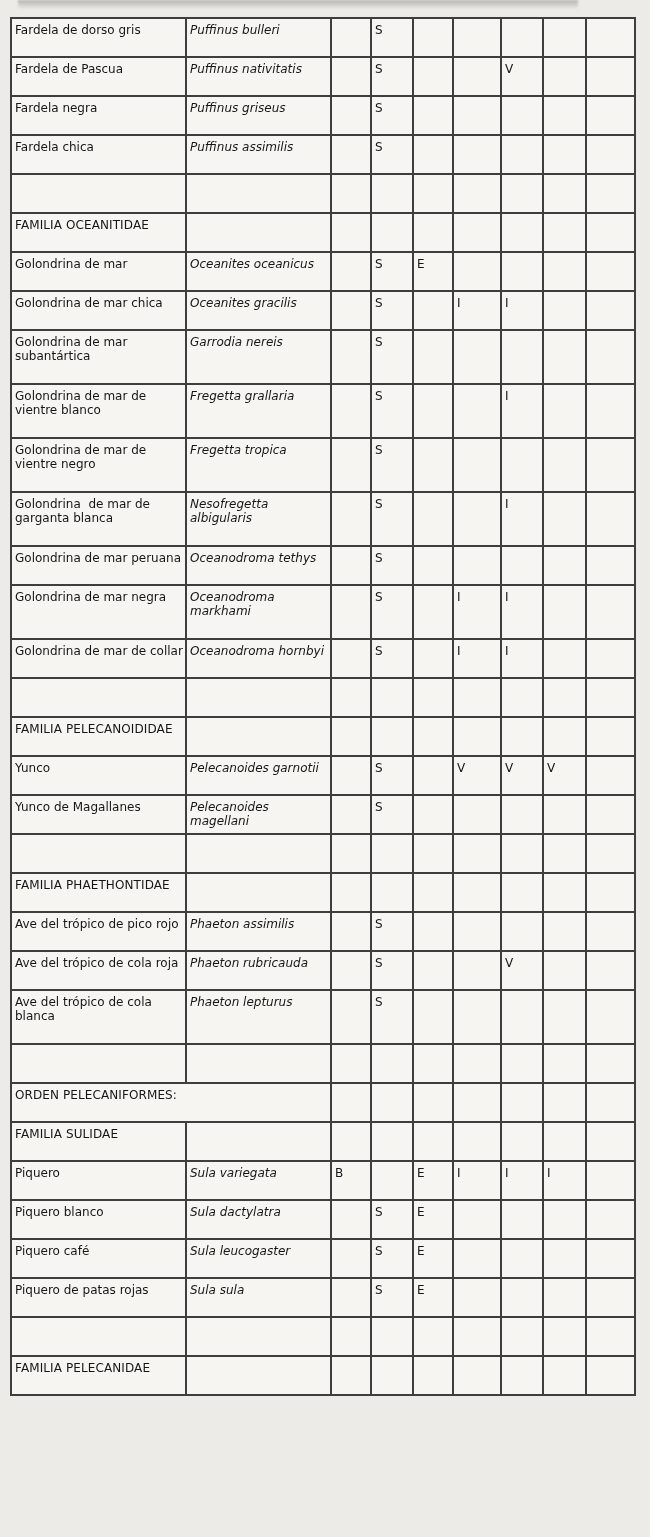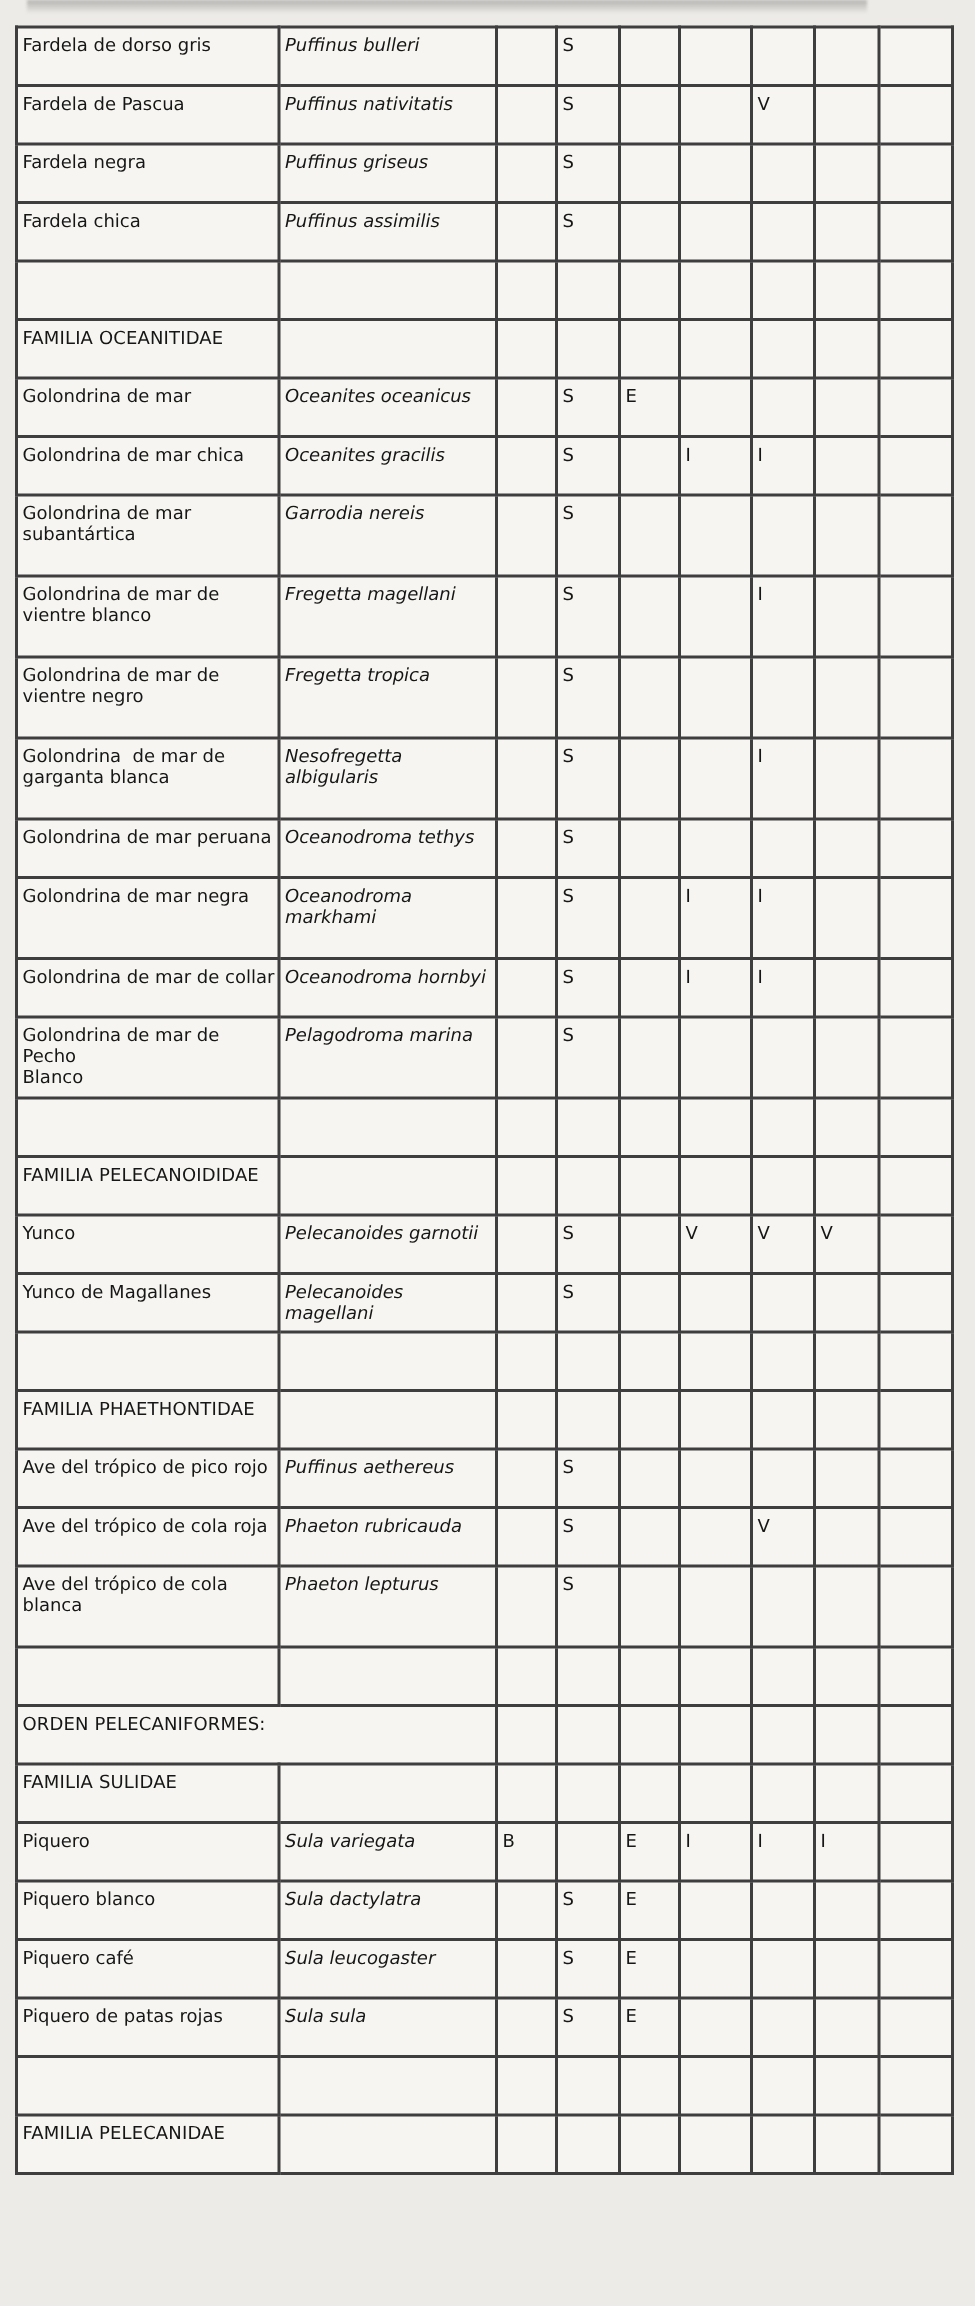--- a/index.html
+++ b/index.html
@@ -153,21 +153,21 @@
         <td class="mark">S</td>
         <td class="mark"></td>
         <td class="mark"></td>
         <td class="mark"></td>
         <td class="mark"></td>
         <td class="mark"></td>
       </tr>
       <tr class="d">
         <td>Golondrina de mar de
 vientre blanco</td>
-        <td class="sci">Fregetta magellani</td>
+        <td class="sci">Fregetta grallaria</td>
         <td class="mark"></td>
         <td class="mark">S</td>
         <td class="mark"></td>
         <td class="mark"></td>
         <td class="mark">I</td>
         <td class="mark"></td>
         <td class="mark"></td>
       </tr>
       <tr class="d">
         <td>Golondrina de mar de
@@ -220,32 +220,20 @@
         <td>Golondrina de mar de collar</td>
         <td class="sci">Oceanodroma hornbyi</td>
         <td class="mark"></td>
         <td class="mark">S</td>
         <td class="mark"></td>
         <td class="mark">I</td>
         <td class="mark">I</td>
         <td class="mark"></td>
         <td class="mark"></td>
       </tr>
-      <tr class="d">
-        <td>Golondrina de mar de Pecho
-Blanco</td>
-        <td class="sci">Pelagodroma marina</td>
-        <td class="mark"></td>
-        <td class="mark">S</td>
-        <td class="mark"></td>
-        <td class="mark"></td>
-        <td class="mark"></td>
-        <td class="mark"></td>
-        <td class="mark"></td>
-      </tr>
       <tr class="s">
         <td></td>
         <td class="sci"></td>
         <td class="mark"></td>
         <td class="mark"></td>
         <td class="mark"></td>
         <td class="mark"></td>
         <td class="mark"></td>
         <td class="mark"></td>
         <td class="mark"></td>
@@ -300,21 +288,21 @@
         <td class="mark"></td>
         <td class="mark"></td>
         <td class="mark"></td>
         <td class="mark"></td>
         <td class="mark"></td>
         <td class="mark"></td>
         <td class="mark"></td>
       </tr>
       <tr class="s">
         <td>Ave del trópico de pico rojo</td>
-        <td class="sci">Puffinus aethereus</td>
+        <td class="sci">Phaeton assimilis</td>
         <td class="mark"></td>
         <td class="mark">S</td>
         <td class="mark"></td>
         <td class="mark"></td>
         <td class="mark"></td>
         <td class="mark"></td>
         <td class="mark"></td>
       </tr>
       <tr class="s">
         <td>Ave del trópico de cola roja</td>

